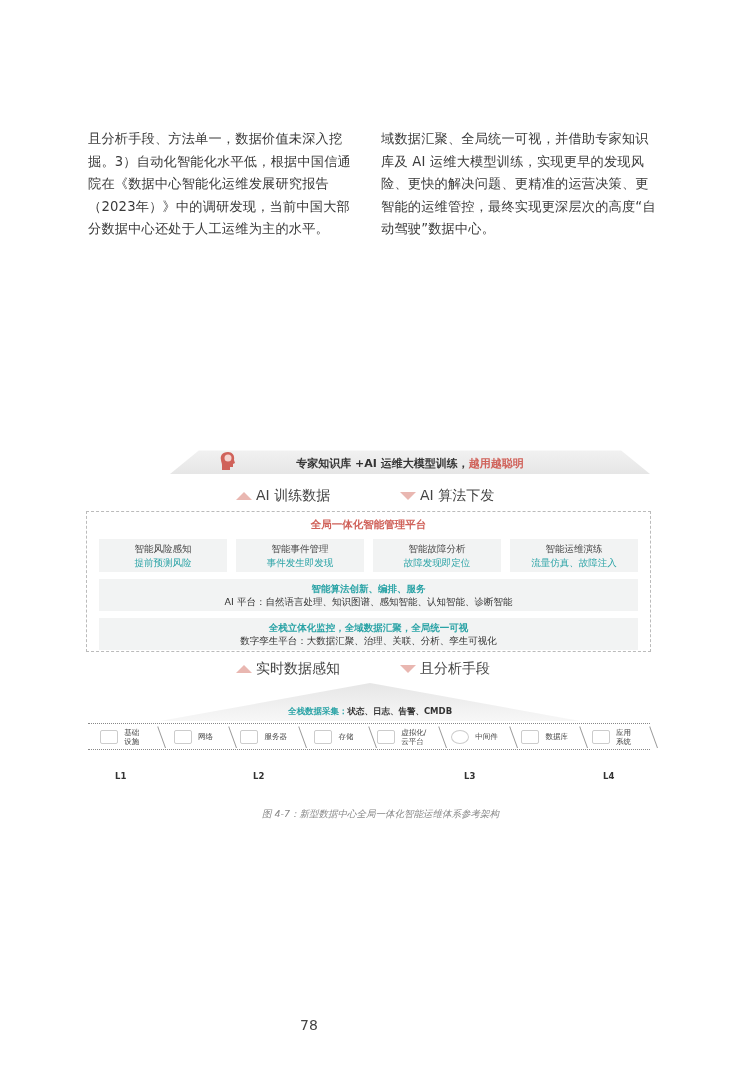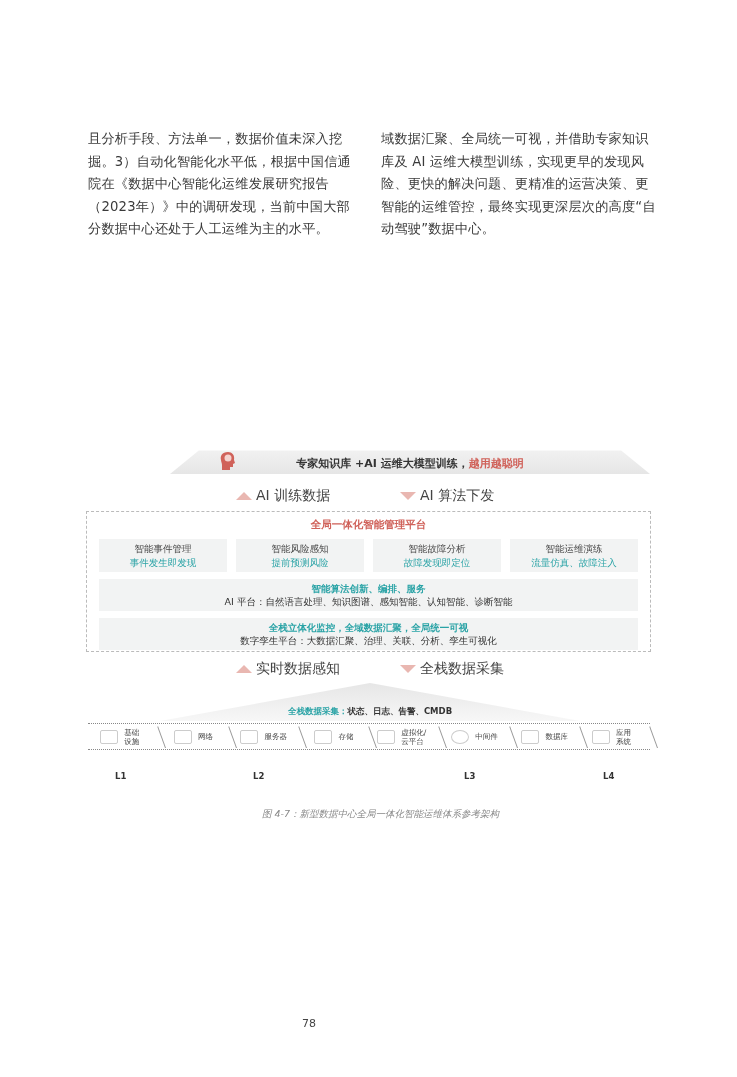--- a/index.html
+++ b/index.html
@@ -40,21 +40,21 @@
   .collect { position: absolute; left: 160px; top: 706px; width: 420px; text-align: center; font-size: 8.5px; font-weight: bold; color: #333; }
   .collect .lbl { color: #2aa3a6; }
 
   .layers { position: absolute; left: 88px; top: 723px; width: 562px; height: 27px; display: flex; border-top: 1px dotted #888; border-bottom: 1px dotted #888; }
   .layer { flex: 1; display: flex; align-items: center; justify-content: center; gap: 6px; font-size: 7.5px; color: #444; position: relative; line-height: 9px; }
   .layer::after { content: ""; position: absolute; right: -4px; top: 2px; width: 10px; height: 21px; border-right: 1px solid #999; border-top: 1px solid transparent; transform: skewX(20deg); }
   .layer-icon { width: 18px; height: 14px; border: 1px solid #ccc; border-radius: 2px; }
   .lvl { position: absolute; top: 771px; font-size: 8.5px; font-weight: bold; color: #333; }
 
   .caption { position: absolute; left: 0; width: 737px; top: 808px; text-align: center; font-size: 9.5px; color: #888; font-style: italic; margin-left: 12px; }
-  .page-num { position: absolute; left: 0; width: 618px; top: 1017px; text-align: center; font-size: 11px; color: #444; }
+  .page-num { position: absolute; left: 0; width: 618px; top: 1017px; text-align: center; font-size: 14px; color: #444; }
 </style>
 </head>
 <body>
 
 <div class="col col-left">
   <p>且分析手段、方法单一，数据价值未深入挖掘。3）自动化智能化水平低，根据中国信通院在《数据中心智能化运维发展研究报告（2023年）》中的调研发现，当前中国大部分数据中心还处于人工运维为主的水平。</p>
 </div>
 <div class="col col-right">
   <p>域数据汇聚、全局统一可视，并借助专家知识库及 AI 运维大模型训练，实现更早的发现风险、更快的解决问题、更精准的运营决策、更智能的运维管控，最终实现更深层次的高度“自动驾驶”数据中心。</p>
 </div>
@@ -76,26 +76,26 @@
 </div>
 <div class="arrow-label" style="left:400px; top:487px;">
   <span class="tri-down"></span>
   <span>AI 算法下发</span>
 </div>
 
 <div class="platform">
   <div class="platform-title">全局一体化智能管理平台</div>
   <div class="cards">
     <div class="card">
+      <div class="t">智能风险感知</div>
+      <div class="s">提前预测风险</div>
+    </div>
+    <div class="card">
       <div class="t">智能事件管理</div>
       <div class="s">事件发生即发现</div>
-    </div>
-    <div class="card">
-      <div class="t">智能风险感知</div>
-      <div class="s">提前预测风险</div>
     </div>
     <div class="card">
       <div class="t">智能故障分析</div>
       <div class="s">故障发现即定位</div>
     </div>
     <div class="card">
       <div class="t">智能运维演练</div>
       <div class="s">流量仿真、故障注入</div>
     </div>
   </div>
@@ -108,21 +108,21 @@
     <div class="t">数字孪生平台：大数据汇聚、治理、关联、分析、孪生可视化</div>
   </div>
 </div>
 
 <div class="arrow-label" style="left:236px; top:660px;text-align:center;">
   <span class="tri-up"></span>
   <span>实时数据感知</span>
 </div>
 <div class="arrow-label" style="left:400px; top:660px;">
   <span class="tri-down"></span>
-  <span>全栈数据采集</span>
+  <span>且分析手段</span>
 </div>
 
 <div class="bottom-roof"></div>
 <div class="collect">
   <span class="lbl">全栈数据采集：</span><span>状态、日志、告警、CMDB</span>
 </div>
 
 <div class="layers">
   <div class="layer">
       <span class="layer-icon"></span>

